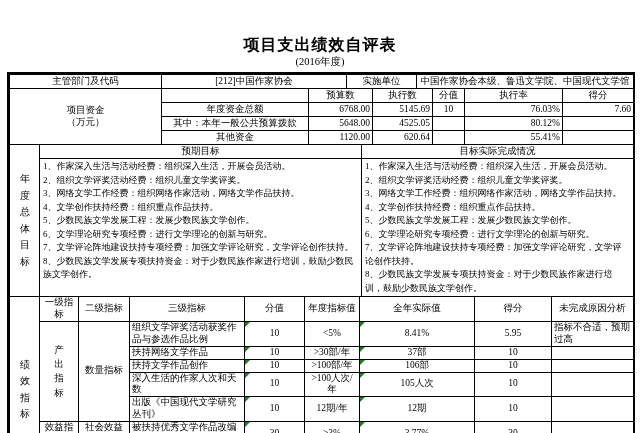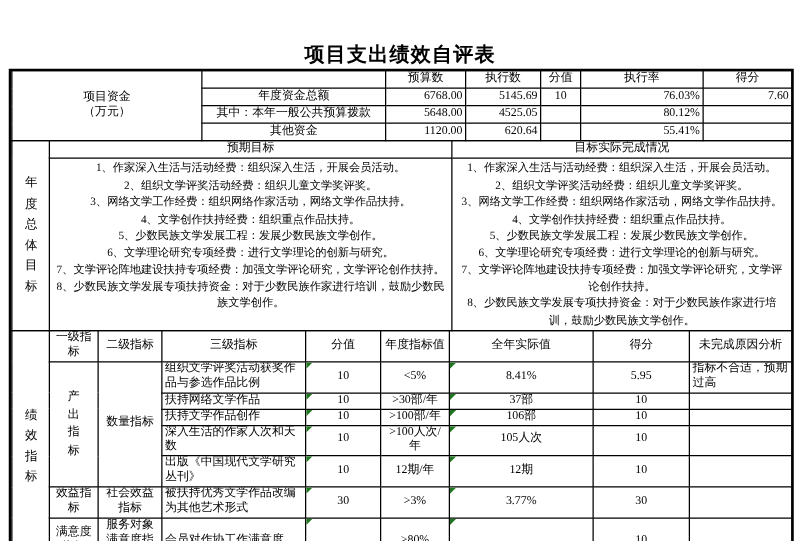--- a/index.html
+++ b/index.html
@@ -8,46 +8,53 @@
   .title{font-size:16px;font-weight:bold;text-align:center;line-height:21px;letter-spacing:1px;margin-top:32px;}
   .subtitle{font-size:10.5px;text-align:center;line-height:14px;margin-bottom:3px;}
   .form{border:2px solid #000;width:624px;}
   table{border-collapse:collapse;table-layout:fixed;width:100%;}
   table+table{margin-top:-1px;}
   td{border:1px solid #000;font-size:9.5px;line-height:1.25;padding:0 2px;overflow:hidden;vertical-align:middle;}
   .c{text-align:center;}
   .r{text-align:right;}
   .l{text-align:left;}
   .pre{white-space:pre-line;}
-  .top{vertical-align:top;text-align:center;}
+  .top{vertical-align:top;}
   .vtext{width:11px;margin:0 auto;word-break:break-all;line-height:1.65;font-size:10px;text-align:right;}
   .v4{width:10px;margin:12px auto;word-break:break-all;line-height:1.5;font-size:9.5px;text-align:center;}
   .goals{font-size:9px;line-height:13.5px;padding:1px 3px;}
   .goals div{white-space:normal;}
   .ind{font-size:9px;}
   .rel{position:relative;}
   .tri{position:absolute;top:0;left:0;width:0;height:0;border-top:5px solid #1f7a1f;border-right:5px solid transparent;}
   .hrow td{height:13px;}
 </style>
 </head>
 <body>
 
 <div class="page">
   <div class="title">项目支出绩效自评表</div>
+  <div class="subtitle">(2016年度)</div>
 
   <div class="form">
 
     <table>
       <colgroup>
           <col style="width:152px">
           <col style="width:185px">
           <col style="width:70px">
           <col style="width:217px">
         </colgroup>
       <tbody>
+      <tr class="hrow">
+        <td class="c">主管部门及代码</td>
+        <td class="c">[212]中国作家协会</td>
+        <td class="c">实施单位</td>
+        <td class="c">中国作家协会本级、鲁迅文学院、中国现代文学馆</td>
+      </tr>
     </tbody>
       </table>
 
     <table>
       <colgroup>
           <col style="width:152px">
           <col style="width:147px">
           <col style="width:64px">
           <col style="width:60px">
           <col style="width:32px">

